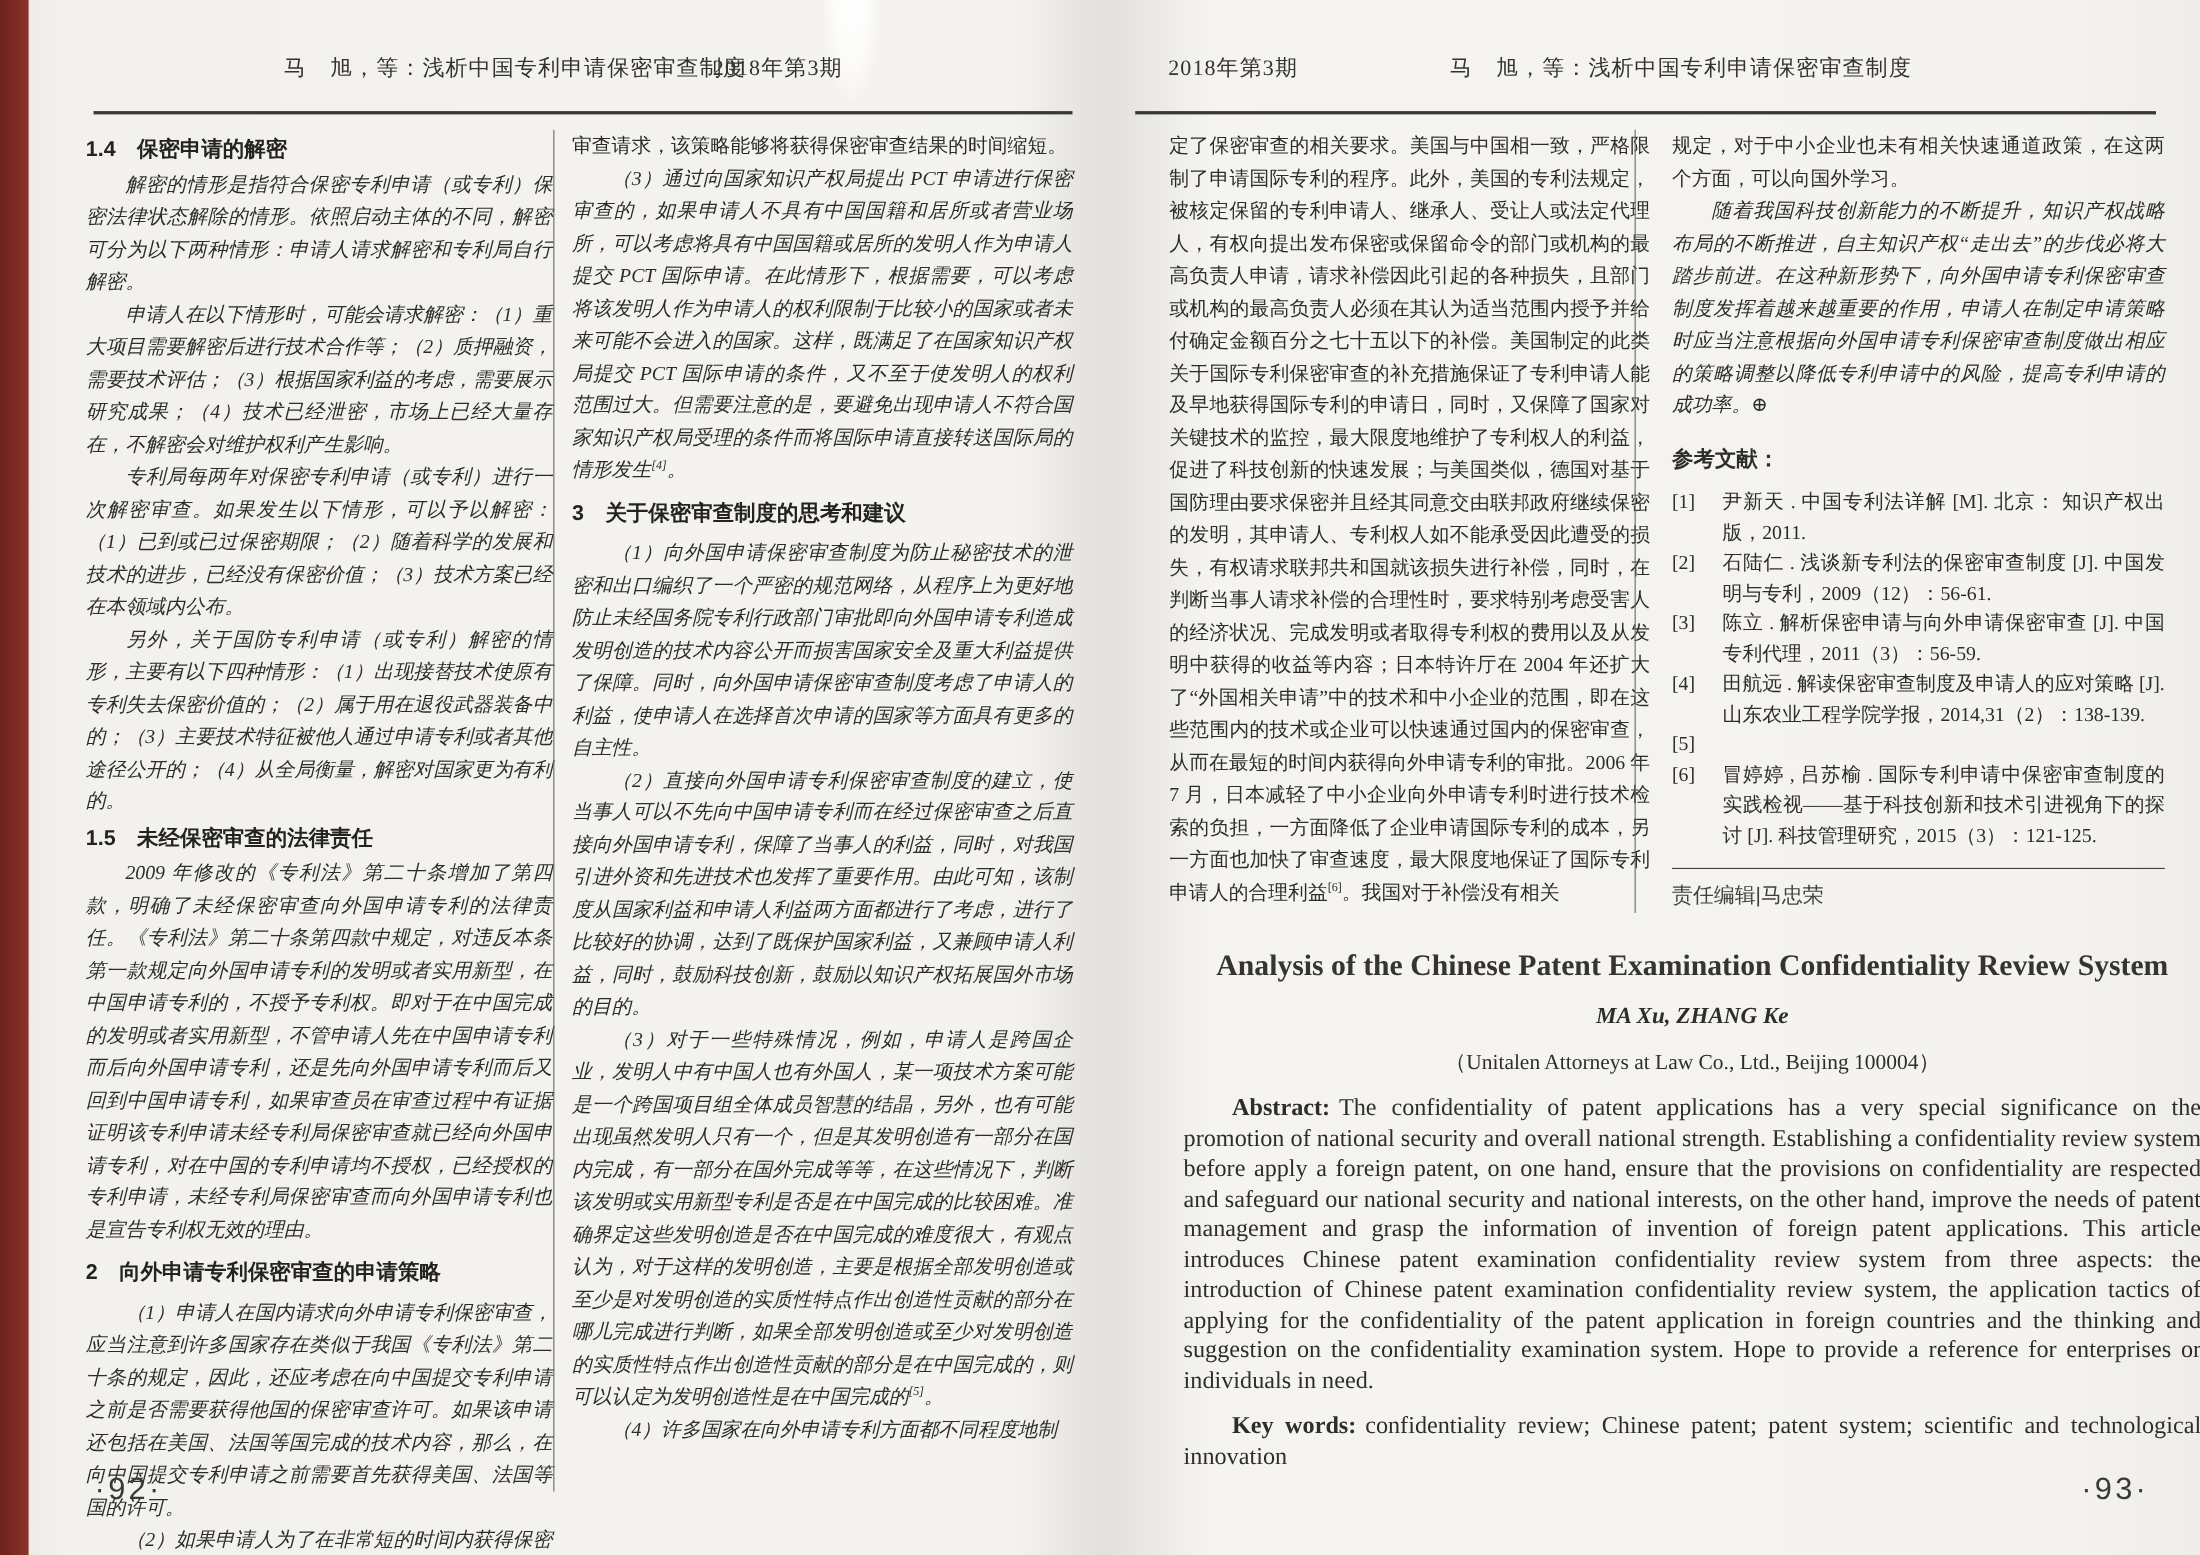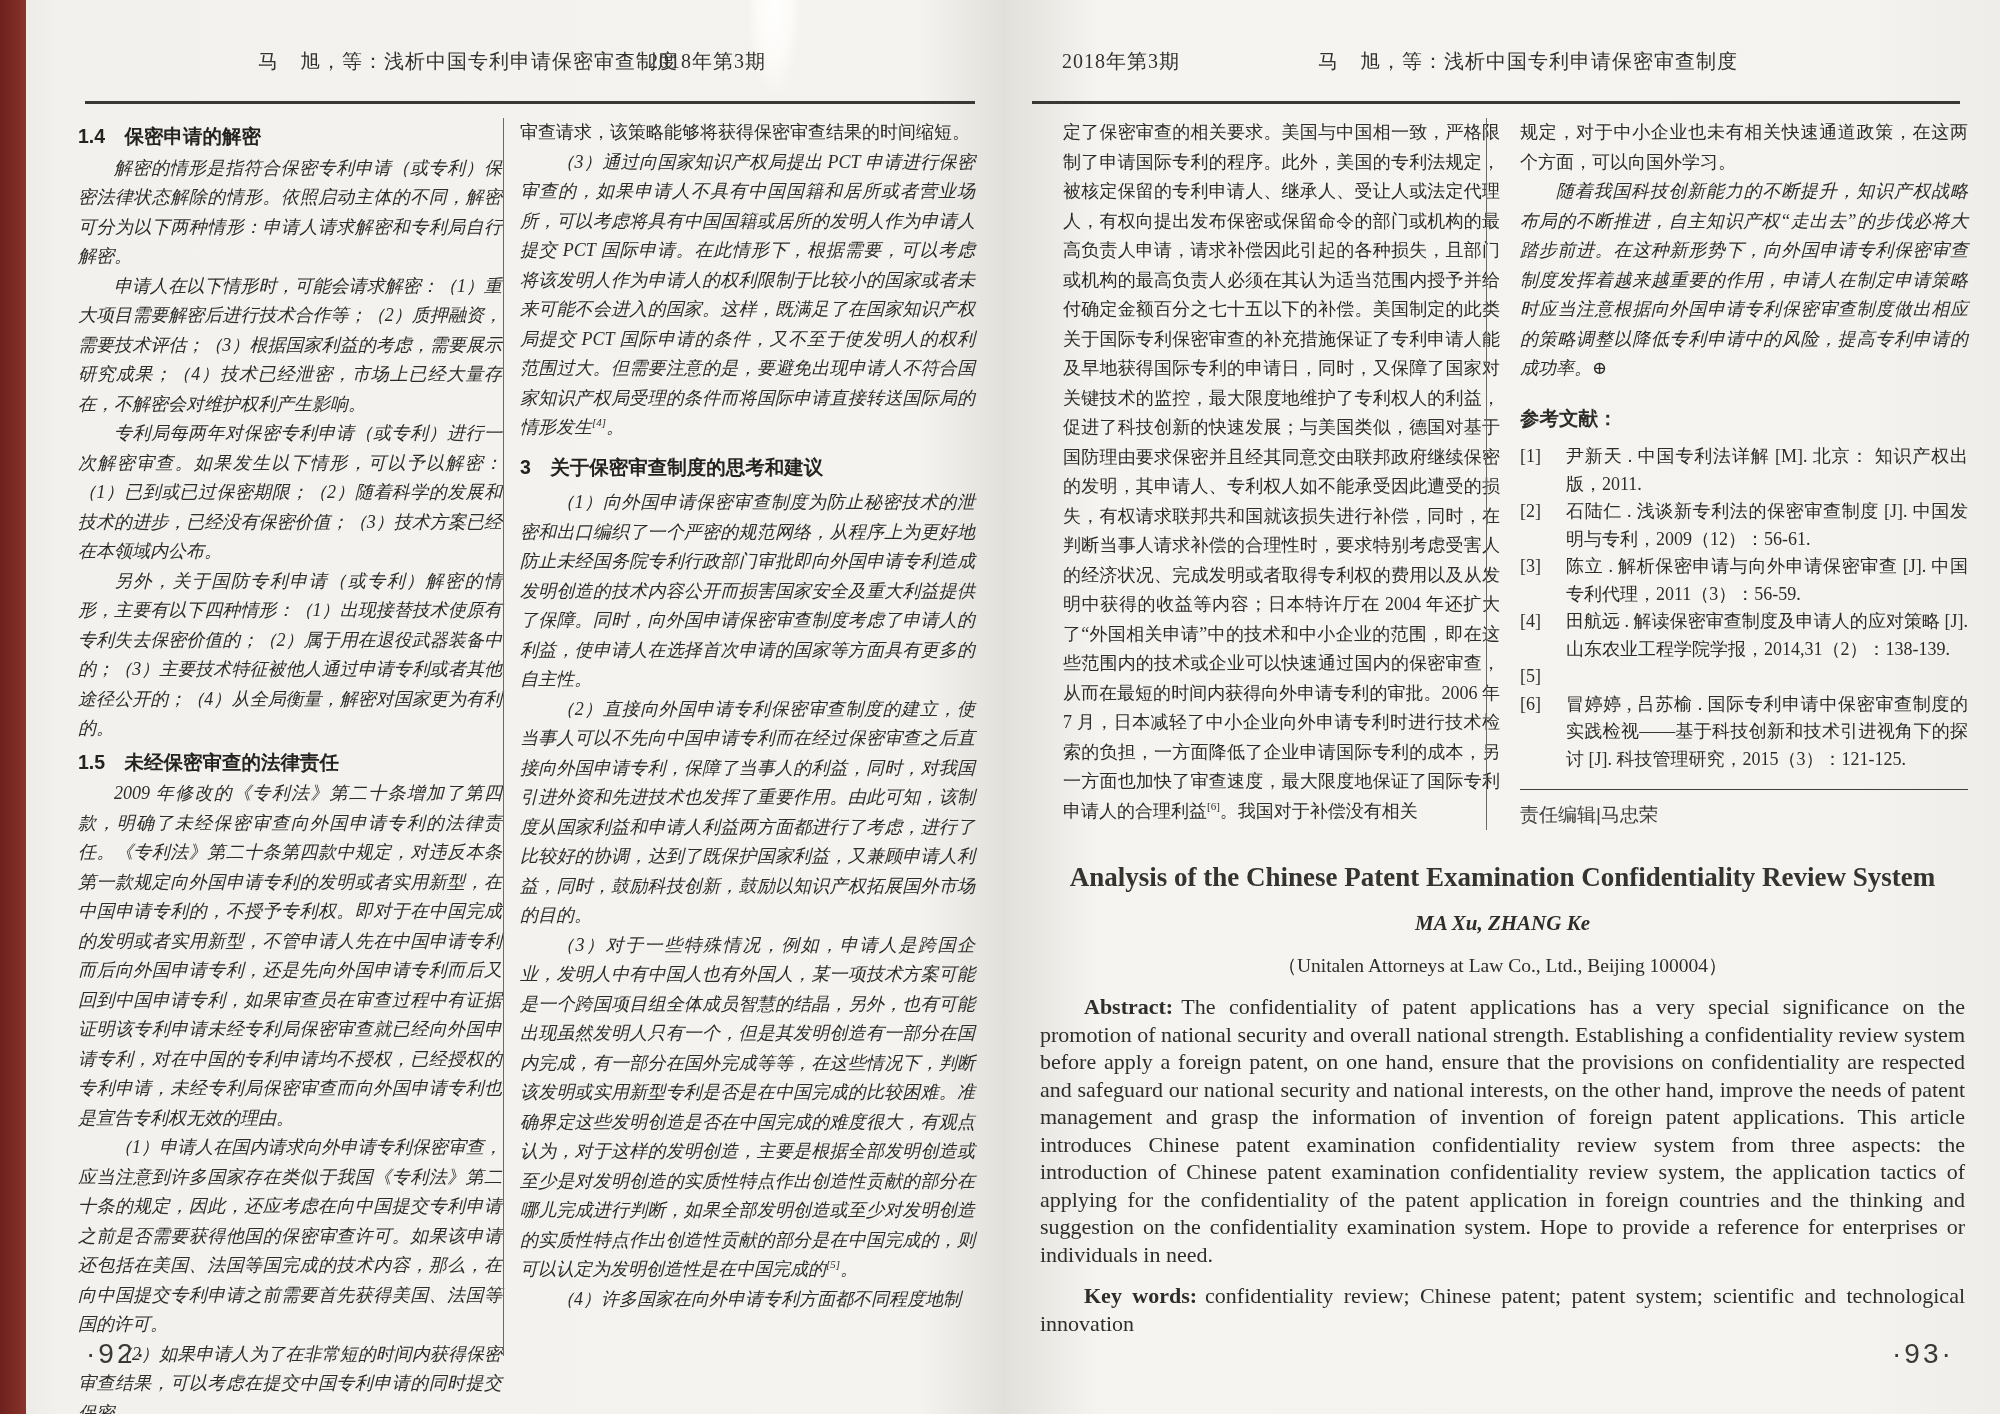--- a/index.html
+++ b/index.html
@@ -40,21 +40,21 @@
   .col sup{font-size:11px;line-height:0;}
   
   .refs-head{font-family:"Liberation Sans","DejaVu Sans",sans-serif;font-weight:bold;font-size:19.5px;margin:20px 0 10px;text-indent:0;}
   .refs{font-size:18px;line-height:27.5px;}
   .ref{display:flex;align-items:flex-start;}
   .ref-label{flex:none;width:46px;}
   .ref-text{flex:1;text-align:justify;}
   .editor{border-top:1.5px solid #413f3c;margin-top:16px;padding-top:10px;text-align:left;
     font-family:"Liberation Sans","DejaVu Sans",sans-serif;font-size:19px;color:#404040;}
   
-  #eng{position:absolute;left:1040px;top:862px;width:925px;color:#2e2d2a;}
+  #eng{position:absolute;left:1076px;top:862px;width:925px;color:#2e2d2a;}
   .eng-title{text-align:center;font-weight:bold;font-size:27px;color:#35342f;white-space:nowrap;}
   .eng-authors{text-align:center;font-weight:bold;font-style:italic;font-size:21px;margin-top:18px;}
   .eng-affil{text-align:center;font-size:19.5px;margin-top:16px;}
   .eng-par{font-size:22px;line-height:27.5px;text-align:justify;text-indent:2em;margin-top:14px;}
   .eng-par b{margin-right:8px;}
   
   .pageno{position:absolute;top:1338px;font-size:28px;letter-spacing:3px;color:#3a3936;
     font-family:"Liberation Sans","DejaVu Sans",sans-serif;}
   #pn-l{left:86px;}
   #pn-r{left:1892px;}
@@ -75,20 +75,21 @@
   <div class="rule rule-r"></div>
 
   <div id="l-col1" class="col">
       <div class="blk blk-h2">1.4　保密申请的解密</div>
       <div class="blk blk-p">解密的情形是指符合保密专利申请（或专利）保密法律状态解除的情形。依照启动主体的不同，解密可分为以下两种情形：申请人请求解密和专利局自行解密。</div>
       <div class="blk blk-p">申请人在以下情形时，可能会请求解密：（1）重大项目需要解密后进行技术合作等；（2）质押融资，需要技术评估；（3）根据国家利益的考虑，需要展示研究成果；（4）技术已经泄密，市场上已经大量存在，不解密会对维护权利产生影响。</div>
       <div class="blk blk-p">专利局每两年对保密专利申请（或专利）进行一次解密审查。如果发生以下情形，可以予以解密：（1）已到或已过保密期限；（2）随着科学的发展和技术的进步，已经没有保密价值；（3）技术方案已经在本领域内公布。</div>
       <div class="blk blk-p">另外，关于国防专利申请（或专利）解密的情形，主要有以下四种情形：（1）出现接替技术使原有专利失去保密价值的；（2）属于用在退役武器装备中的；（3）主要技术特征被他人通过申请专利或者其他途径公开的；（4）从全局衡量，解密对国家更为有利的。</div>
       <div class="blk blk-h2">1.5　未经保密审查的法律责任</div>
       <div class="blk blk-p">2009 年修改的《专利法》第二十条增加了第四款，明确了未经保密审查向外国申请专利的法律责任。《专利法》第二十条第四款中规定，对违反本条第一款规定向外国申请专利的发明或者实用新型，在中国申请专利的，不授予专利权。即对于在中国完成的发明或者实用新型，不管申请人先在中国申请专利而后向外国申请专利，还是先向外国申请专利而后又回到中国申请专利，如果审查员在审查过程中有证据证明该专利申请未经专利局保密审查就已经向外国申请专利，对在中国的专利申请均不授权，已经授权的专利申请，未经专利局保密审查而向外国申请专利也是宣告专利权无效的理由。</div>
+      <div class="blk blk-h1">2　向外申请专利保密审查的申请策略</div>
       <div class="blk blk-p">（1）申请人在国内请求向外申请专利保密审查，应当注意到许多国家存在类似于我国《专利法》第二十条的规定，因此，还应考虑在向中国提交专利申请之前是否需要获得他国的保密审查许可。如果该申请还包括在美国、法国等国完成的技术内容，那么，在向中国提交专利申请之前需要首先获得美国、法国等国的许可。</div>
       <div class="blk blk-p">（2）如果申请人为了在非常短的时间内获得保密审查结果，可以考虑在提交中国专利申请的同时提交保密</div>
     </div>
   <div id="div-l" class="vdiv"></div>
   <div id="l-col2" class="col">
       <div class="blk blk-cont">审查请求，该策略能够将获得保密审查结果的时间缩短。</div>
       <div class="blk blk-p">（3）通过向国家知识产权局提出 PCT 申请进行保密审查的，如果申请人不具有中国国籍和居所或者营业场所，可以考虑将具有中国国籍或居所的发明人作为申请人提交 PCT 国际申请。在此情形下，根据需要，可以考虑将该发明人作为申请人的权利限制于比较小的国家或者未来可能不会进入的国家。这样，既满足了在国家知识产权局提交 PCT 国际申请的条件，又不至于使发明人的权利范围过大。但需要注意的是，要避免出现申请人不符合国家知识产权局受理的条件而将国际申请直接转送国际局的情形发生<sup>[4]</sup>。</div>
       <div class="blk blk-h1">3　关于保密审查制度的思考和建议</div>
       <div class="blk blk-p">（1）向外国申请保密审查制度为防止秘密技术的泄密和出口编织了一个严密的规范网络，从程序上为更好地防止未经国务院专利行政部门审批即向外国申请专利造成发明创造的技术内容公开而损害国家安全及重大利益提供了保障。同时，向外国申请保密审查制度考虑了申请人的利益，使申请人在选择首次申请的国家等方面具有更多的自主性。</div>
       <div class="blk blk-p">（2）直接向外国申请专利保密审查制度的建立，使当事人可以不先向中国申请专利而在经过保密审查之后直接向外国申请专利，保障了当事人的利益，同时，对我国引进外资和先进技术也发挥了重要作用。由此可知，该制度从国家利益和申请人利益两方面都进行了考虑，进行了比较好的协调，达到了既保护国家利益，又兼顾申请人利益，同时，鼓励科技创新，鼓励以知识产权拓展国外市场的目的。</div>

